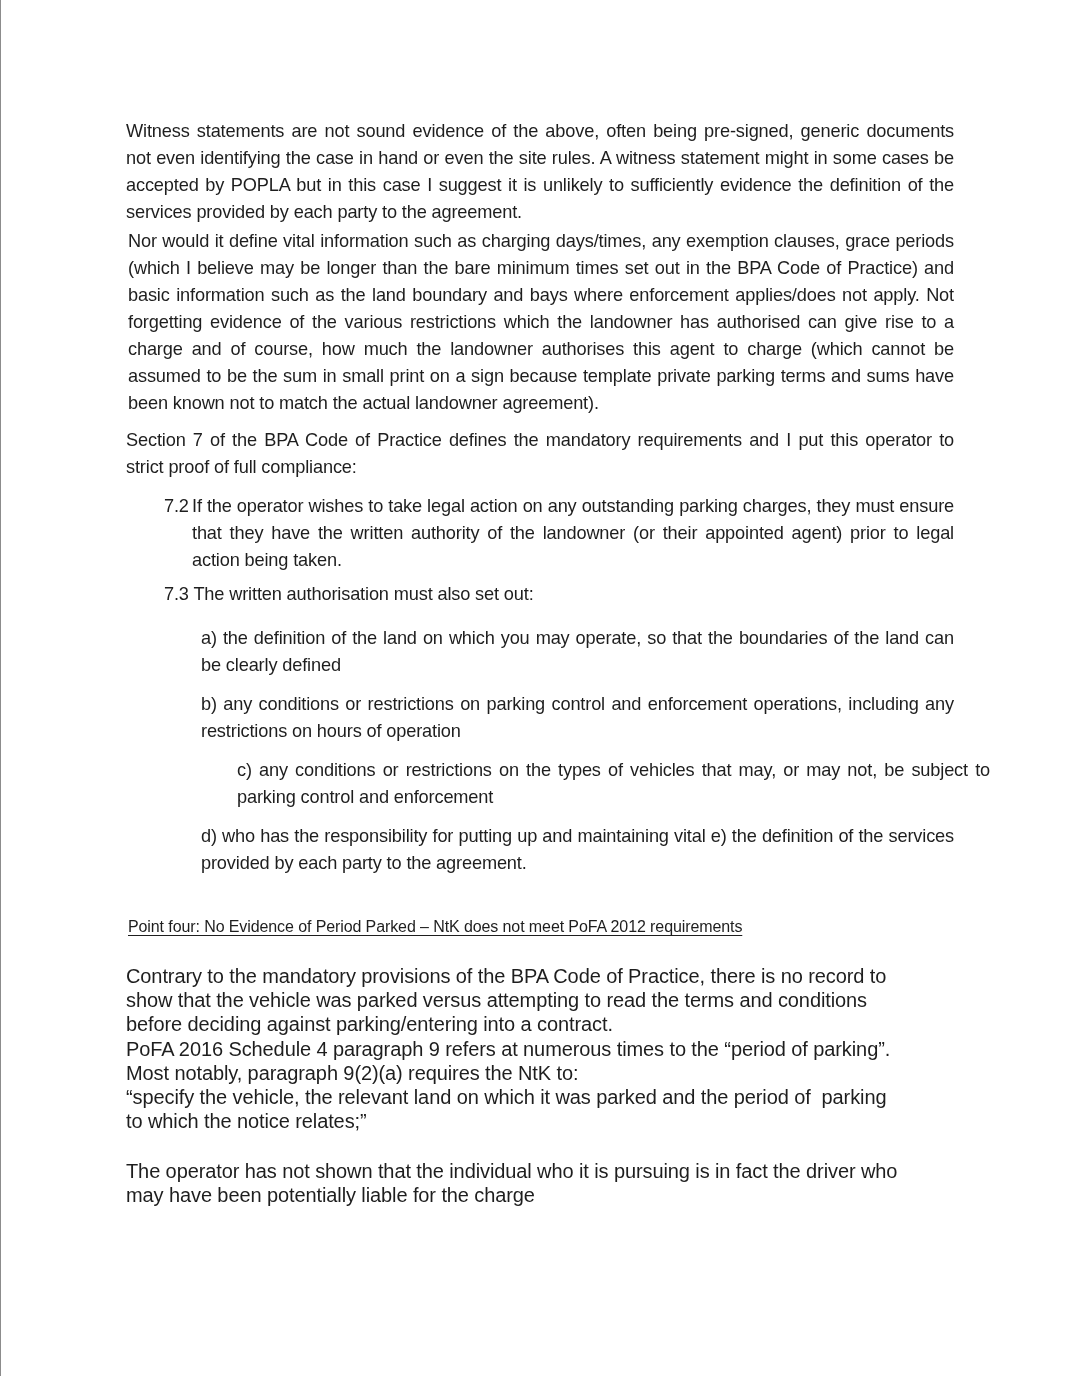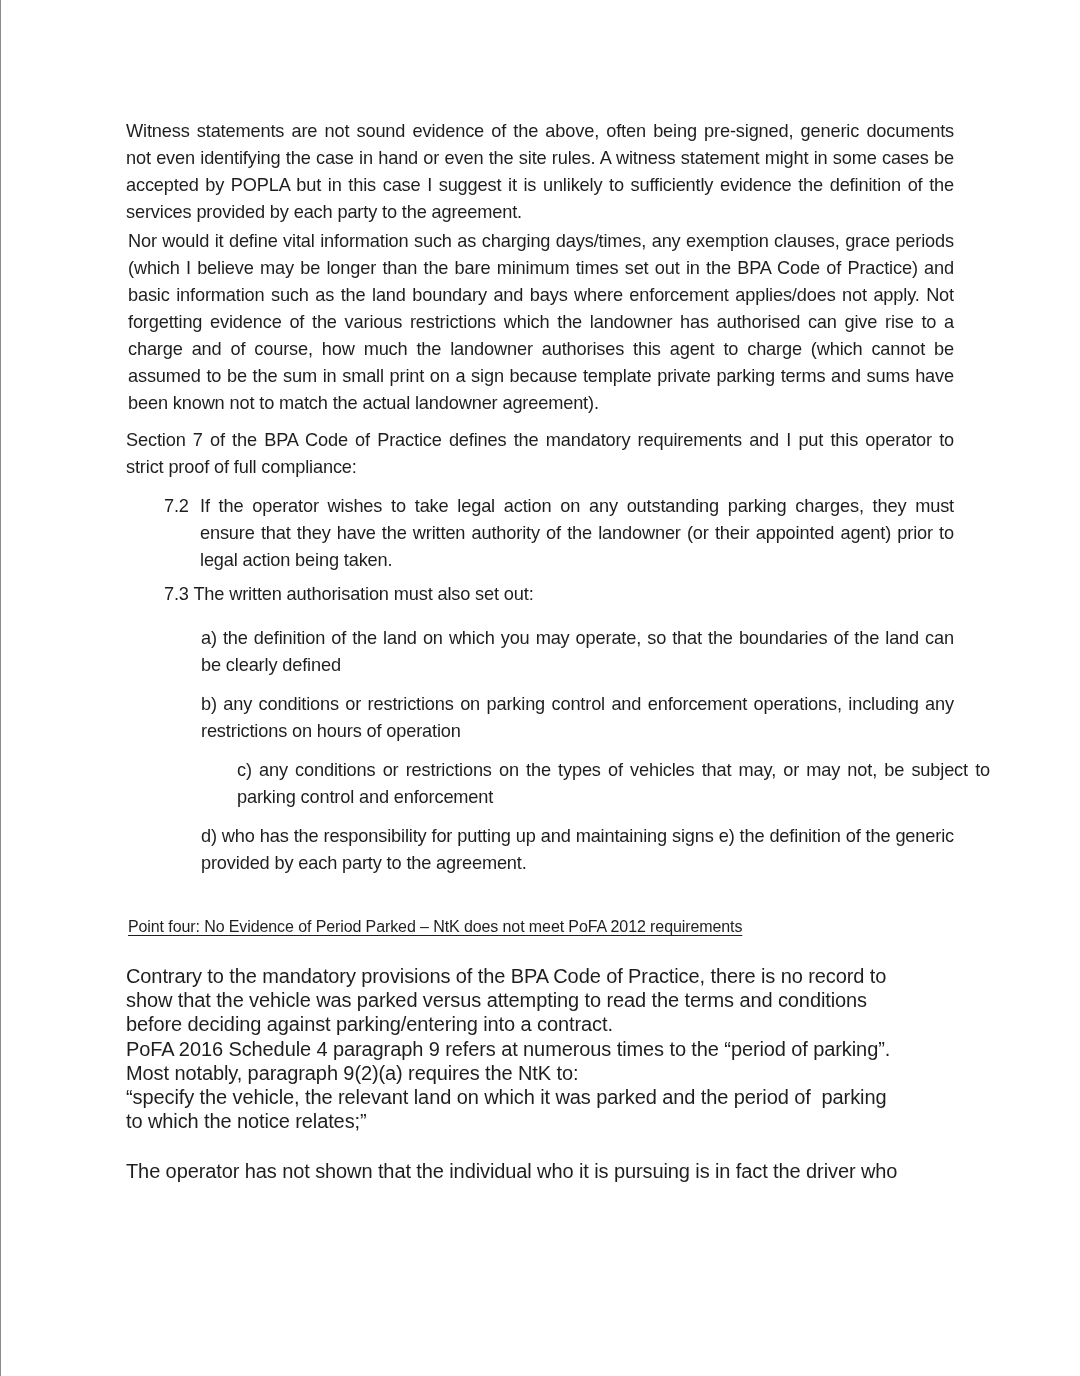--- a/index.html
+++ b/index.html
@@ -18,21 +18,21 @@
     p { margin: 0; }
     .body-sm {
       font-size: 18.2px; line-height: 27px;
       text-align: justify; letter-spacing: -0.15px;
     }
     .p1 { position: absolute; top: 0; left: 0; width: 828px; }
     .p2 { position: absolute; top: 110px; left: 2px; width: 826px; }
     .p3 { position: absolute; top: 309px; left: 0; width: 828px; }
     .clause72 { position: absolute; top: 375px; left: 38px; width: 790px; }
     .clause72 .num { position: absolute; left: 0; top: 0; }
-    .clause72 .txt { margin-left: 36px; }
+    .clause72 .txt { margin-left: 28px; }
     .clause73 { position: absolute; top: 463px; left: 38px; width: 790px; text-align: left; }
     .sub { position: absolute; left: 75px; width: 753px; }
     .sub-a { top: 507px; }
     .sub-b { top: 573px; }
     .sub-c { top: 639px; margin-left: 36px; }
     .sub-d { top: 705px; }
     .heading {
       position: absolute; top: 797px; left: 2px; width: 826px;
       font-size: 16px; line-height: 24px;
       text-decoration: underline; text-underline-offset: 3px;
@@ -58,30 +58,31 @@
   <div class="body-sm clause72">
     <span class="num">7.2</span>
     <p class="txt">If the operator wishes to take legal action on any outstanding parking charges, they must ensure that they have the written authority of the landowner (or their appointed agent) prior to legal action being taken.</p>
   </div>
 
   <p class="body-sm clause73">7.3 The written authorisation must also set out:</p>
 
   <p class="body-sm sub sub-a">a) the definition of the land on which you may operate, so that the boundaries of the land can be clearly defined</p>
   <p class="body-sm sub sub-b">b) any conditions or restrictions on parking control and enforcement operations, including any restrictions on hours of operation</p>
   <p class="body-sm sub sub-c">c) any conditions or restrictions on the types of vehicles that may, or may not, be subject to parking control and enforcement</p>
-  <p class="body-sm sub sub-d">d) who has the responsibility for putting up and maintaining signs e) the definition of the generic provided by each party to the agreement.</p>
+  <p class="body-sm sub sub-d">d) who has the responsibility for putting up and maintaining vital e) the definition of the services provided by each party to the agreement.</p>
 
   <p class="heading">Point four: No Evidence of Period Parked – NtK does not meet PoFA 2012 requirements</p>
 
   <div class="body-lg p4">
     <div>Contrary to the mandatory provisions of the BPA Code of Practice, there is no record to</div>
     <div>show that the vehicle was parked versus attempting to read the terms and conditions</div>
     <div>before deciding against parking/entering into a contract.</div>
     <div>PoFA 2016 Schedule 4 paragraph 9 refers at numerous times to the “period of parking”.</div>
     <div>Most notably, paragraph 9(2)(a) requires the NtK to:</div>
     <div style="white-space: pre;">“specify the vehicle, the relevant land on which it was parked and the period of  parking</div>
     <div>to which the notice relates;”</div>
   </div>
 
   <div class="body-lg p5">
     <div>The operator has not shown that the individual who it is pursuing is in fact the driver who</div>
+    <div>may have been potentially liable for the charge</div>
   </div>
 </div>
 
 </body></html>

